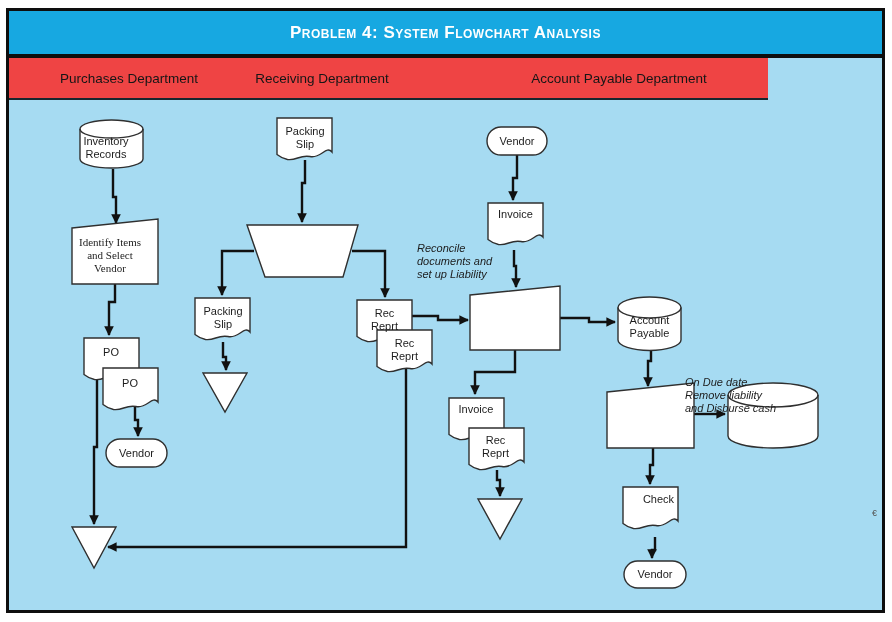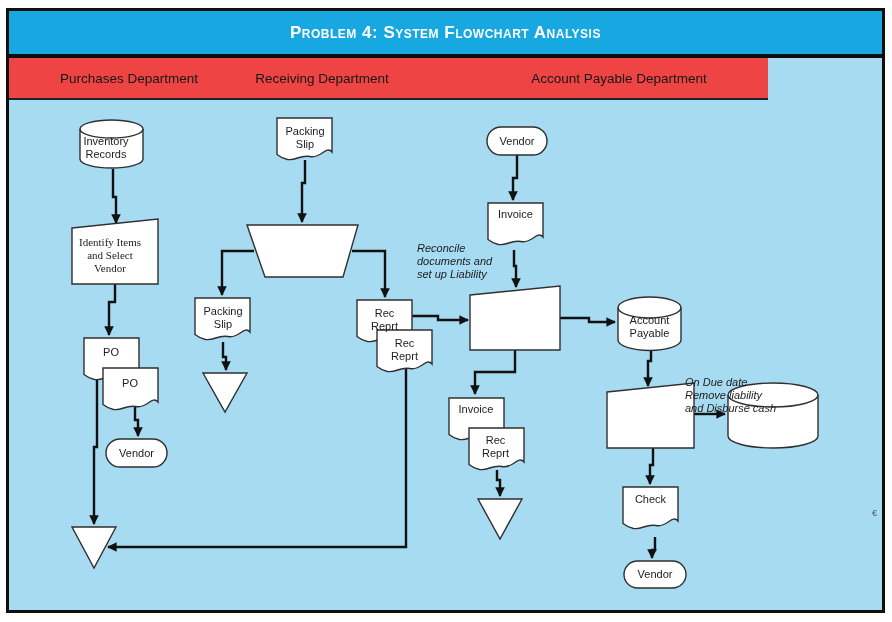--- a/index.html
+++ b/index.html
@@ -114,21 +114,21 @@
   <div class="lbl" style="left:197px;top:301px;width:52px;height:34px;">Packing
 Slip</div>
   <div class="lbl" style="left:359px;top:303px;width:51px;height:34px;">Rec
 Reprt</div>
   <div class="lbl" style="left:379px;top:333px;width:51px;height:34px;">Rec
 Reprt</div>
   <div class="lbl" style="left:487px;top:127px;width:60px;height:28px;">Vendor</div>
   <div class="lbl" style="left:489px;top:206px;width:53px;height:17px;">Invoice</div>
   <div class="lbl" style="left:618px;top:311px;width:63px;height:32px;">Account
 Payable</div>
-  <div class="lbl" style="left:625px;top:490px;width:51px;height:18px;">Check</div>
+  <div class="lbl" style="left:625px;top:490px;width:51px;height:18px;padding-left:8px;">Check</div>
   <div class="lbl" style="left:624px;top:561px;width:62px;height:27px;">Vendor</div>
   <div class="lbl" style="left:450px;top:401px;width:52px;height:17px;">Invoice</div>
   <div class="lbl" style="left:470px;top:430px;width:51px;height:34px;">Rec
 Reprt</div>
 
   <div class="lbl ann" style="left:417px;top:242px;width:112px;height:46px;">Reconcile
 documents and
 set up Liability</div>
   <div class="lbl ann" style="left:685px;top:332px;width:125px;height:46px;margin-top:44px;">On Due date
 Remove liability

